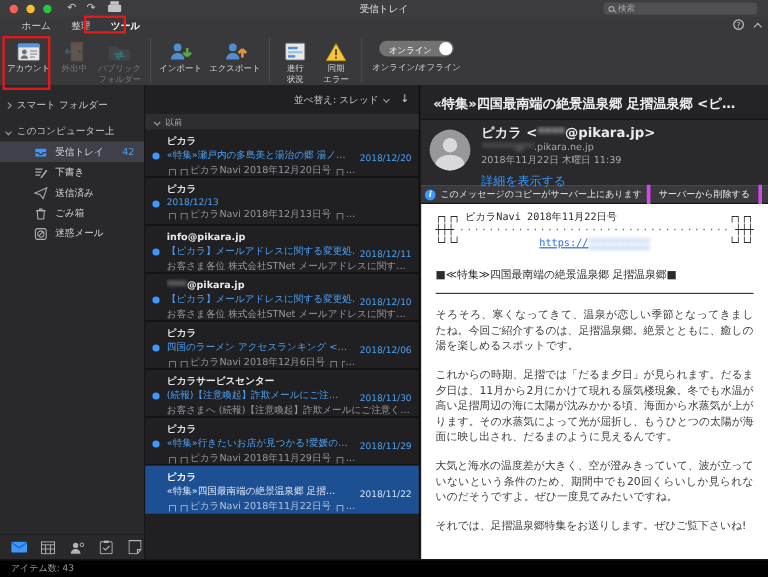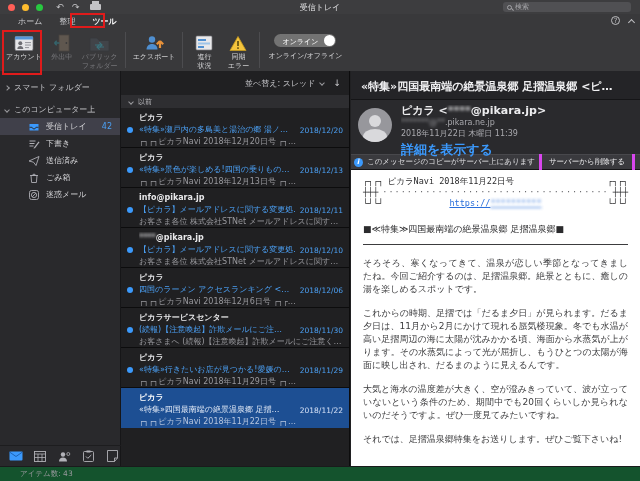--- a/index.html
+++ b/index.html
@@ -60,60 +60,60 @@
   .micon { width:14px; height:12px; display:flex; align-items:center; justify-content:center; }
 
   
   .list { position:absolute; top:0; bottom:0; left:121px; width:229px; background:#202022; border-right:1px solid #0c0c0d; }
   .sortbar { height:24px; display:flex; align-items:center; justify-content:flex-end; padding-right:8px; gap:5px; font-size:8px; color:#c9c9cd; }
   .sortarrow { font-size:9px; color:#c9c9cd; margin-left:4px; }
   .groupheader { height:13px; background:#2e2e31; display:flex; align-items:center; gap:5px; padding-left:8px; font-size:7px; color:#b4b4b8; }
   .item { height:40px; padding:4px 6px 0 18px; position:relative; border-bottom:1px solid #0c0c0d; cursor:default; }
   .item .dot { position:absolute; left:6px; top:19px; width:6px; height:6px; border-radius:50%; background:#3b99fc; }
   .isender { font-size:8px; font-weight:bold; color:#e9e9eb; line-height:12px; white-space:nowrap; overflow:hidden; }
-  .irow { display:flex; align-items:center; gap:4px; }
+  .irow { display:flex; align-items:flex-end; gap:4px; }
   .isubj { font-size:8px; color:#4ba0f5; line-height:12px; white-space:nowrap; overflow:hidden; flex:1; }
   .idate { font-size:7.5px; color:#4ba0f5; white-space:nowrap; }
   .iprev { font-size:8px; color:#98989d; line-height:12px; white-space:nowrap; overflow:hidden; }
   .item.sel { background:#1d4f93; border-bottom-color:#1d4f93; }
   .item.sel .isender{color:#fff}
   .item.sel .isubj{color:#e2eaf7}
   .item.sel .idate{color:#d6e2f7}
   .item.sel .iprev{color:#b6c5de}
 
   
   .reading { position:absolute; top:0; bottom:0; left:351px; right:0; background:#242427; display:flex; flex-direction:column; }
   .subjectbar { height:29px; padding:8px 10px 0 10px; font-size:11px; font-weight:bold; color:#f0f0f2; white-space:nowrap; overflow:hidden; border-bottom:1px solid #151517; }
   .msgheader { height:54px; background:#2a2a2d; position:relative; }
   .avatar { position:absolute; left:7px; top:8px; width:34px; height:34px; border-radius:50%; background:#97979c; overflow:hidden; }
   .avatar:before{content:"";position:absolute;left:11px;top:7px;width:12px;height:12px;border-radius:50%;background:#d9d9dc;}
   .avatar:after{content:"";position:absolute;left:5px;top:21px;width:24px;height:16px;border-radius:50%;background:#d9d9dc;}
   .hlines { position:absolute; left:50px; top:5px; right:6px; }
   .hfrom { font-size:11px; font-weight:bold; color:#ececee; line-height:12px; white-space:nowrap; overflow:hidden;}
   .hto,.hdate { font-size:8px; color:#a9a9ae; line-height:11px; white-space:nowrap; overflow:hidden;}
-  .hlink { font-size:13px; color:#3b99fc; line-height:12px; display:inline-block; cursor:default;font-weight:bold;}
+  .hlink { font-size:10px; color:#3b99fc; line-height:12px; display:inline-block; cursor:default;}
   .redact { filter:blur(1.6px); opacity:.85; }
   .infobar { height:16px; background:#3a3a3e; border-top:1px solid #48484c; border-bottom:1px solid #151517; display:flex; align-items:center; padding:0 5px 0 3px; gap:4px; }
   .infoicon { width:9px; height:9px; border-radius:50%; background:#3b99fc; color:#fff; font-size:7px; font-weight:bold; text-align:center; line-height:9px; flex:none; font-style:italic;}
   .infotext { font-size:7.5px; color:#e2e2e5; flex:1; white-space:nowrap; overflow:hidden;}
   .srvbtn { background:transparent; border:3px solid #d946ef; border-radius:7px; color:#ececee; font-size:7.5px; padding:18px 7px; font-family:inherit; white-space:nowrap; flex:none; cursor:default;}
   .msgbody { flex:1; background:#fff; color:#3c3c3e; padding:6px 12px; font-size:9px; overflow:hidden; }
   .banner { font-family:"DejaVu Sans Mono", monospace; font-size:8.5px; line-height:11px; color:#2b2b2d; }
   .brow { display:flex; align-items:center; white-space:nowrap; }
   .btitle { margin-left:4px; }
   .bgrow { flex:1; }
   .bdots { flex:1; overflow:hidden; margin:0 4px; letter-spacing:1px; color:#6a6a6e; }
   .bcenter { flex:1; text-align:center; }
   .blink { color:#2a6fdb; text-decoration:underline; }
   .sectitle { margin:14px 0 8px 0; font-size:9px; color:#2b2b2d; }
   .msgbody hr { border:none; border-top:1px solid #3c3c3e; margin:0 0 12px 0; }
   .msgbody p { margin:0 0 11px 0; line-height:13px; text-align:justify; }
 
   
-  .statusbar { position:absolute; left:0; right:0; bottom:0; height:15px; background:#14532d; border-top:1px solid #1a1a1c; display:flex; align-items:center; padding-left:20px; font-size:7.5px; color:#98989d;text-align:center; }
+  .statusbar { position:absolute; left:0; right:0; bottom:0; height:15px; background:#000000; border-top:1px solid #1a1a1c; display:flex; align-items:center; padding-left:9px; font-size:7.5px; color:#98989d;text-align:center; }
 
   
   .anno { position:absolute; border:2px solid #e01b1b; pointer-events:none; z-index:50; }
   .anno-tools { left:70px; top:13px; width:35px; height:15px; }
   .anno-account { left:2px; top:30px; width:40px; height:45px; }
 </style>
 </head>
 <body>
 
 <div class="window">
@@ -177,20 +177,30 @@
       </span>
       <span class="lbl">パブリック</span>
       <span class="lbl">フォルダー</span>
     </div>
     <span class="tsep"></span>
     <div class="tbtn">
       <span class="ic">
         <svg width="22" height="19" viewBox="0 0 22 19">
             <circle cx="9" cy="5.5" r="3.2" fill="#4f8fd0"></circle>
             <path d="M3.5 15.5 c0-3.2 2.4-5.4 5.5-5.4 s5.5 2.2 5.5 5.4 Z" fill="#4f8fd0"></path>
+            <path d="M17 6 v7 m0 0 l-3.2 -3.2 M17 13 l3.2 -3.2" stroke="#57a64a" stroke-width="2.2" fill="none"></path>
+          </svg>
+      </span>
+      <span class="lbl">インポート</span>
+    </div>
+    <div class="tbtn">
+      <span class="ic">
+        <svg width="22" height="19" viewBox="0 0 22 19">
+            <circle cx="9" cy="5.5" r="3.2" fill="#4f8fd0"></circle>
+            <path d="M3.5 15.5 c0-3.2 2.4-5.4 5.5-5.4 s5.5 2.2 5.5 5.4 Z" fill="#4f8fd0"></path>
             <path d="M17 14 v-7 m0 0 l-3.2 3.2 M17 7 l3.2 3.2" stroke="#e8923a" stroke-width="2.2" fill="none"></path>
           </svg>
       </span>
       <span class="lbl">エクスポート</span>
     </div>
     <span class="tsep"></span>
     <div class="tbtn">
       <span class="ic">
         <svg width="18" height="16" viewBox="0 0 18 16">
             <rect x="1" y="1" width="16" height="14" rx="1" fill="#e8e8ea" stroke="#77777c" stroke-width="0.7"></rect>
@@ -336,21 +346,20 @@
         <div class="irow">
             <span class="isubj">«特集»瀬戸内の多島美と湯治の郷 湯ノ…</span>
             <span class="idate">2018/12/20</span>
           </div>
         <div class="iprev">┌┐┌┐ピカラNavi 2018年12月20日号 ┌┐…</div>
       </div>
       <div class="item">
         <span class="dot"></span>
         <div class="isender">ピカラ</div>
         <div class="irow">
-            <span class="isubj">«特集»景色が楽しめる!四国の乗りもの…</span>
             <span class="idate">2018/12/13</span>
           </div>
         <div class="iprev">┌┐┌┐ピカラNavi 2018年12月13日号 ┌┐…</div>
       </div>
       <div class="item">
         <span class="dot"></span>
         <div class="isender">info@pikara.jp</div>
         <div class="irow">
             <span class="isubj">【ピカラ】メールアドレスに関する変更処…</span>
             <span class="idate">2018/12/11</span>

